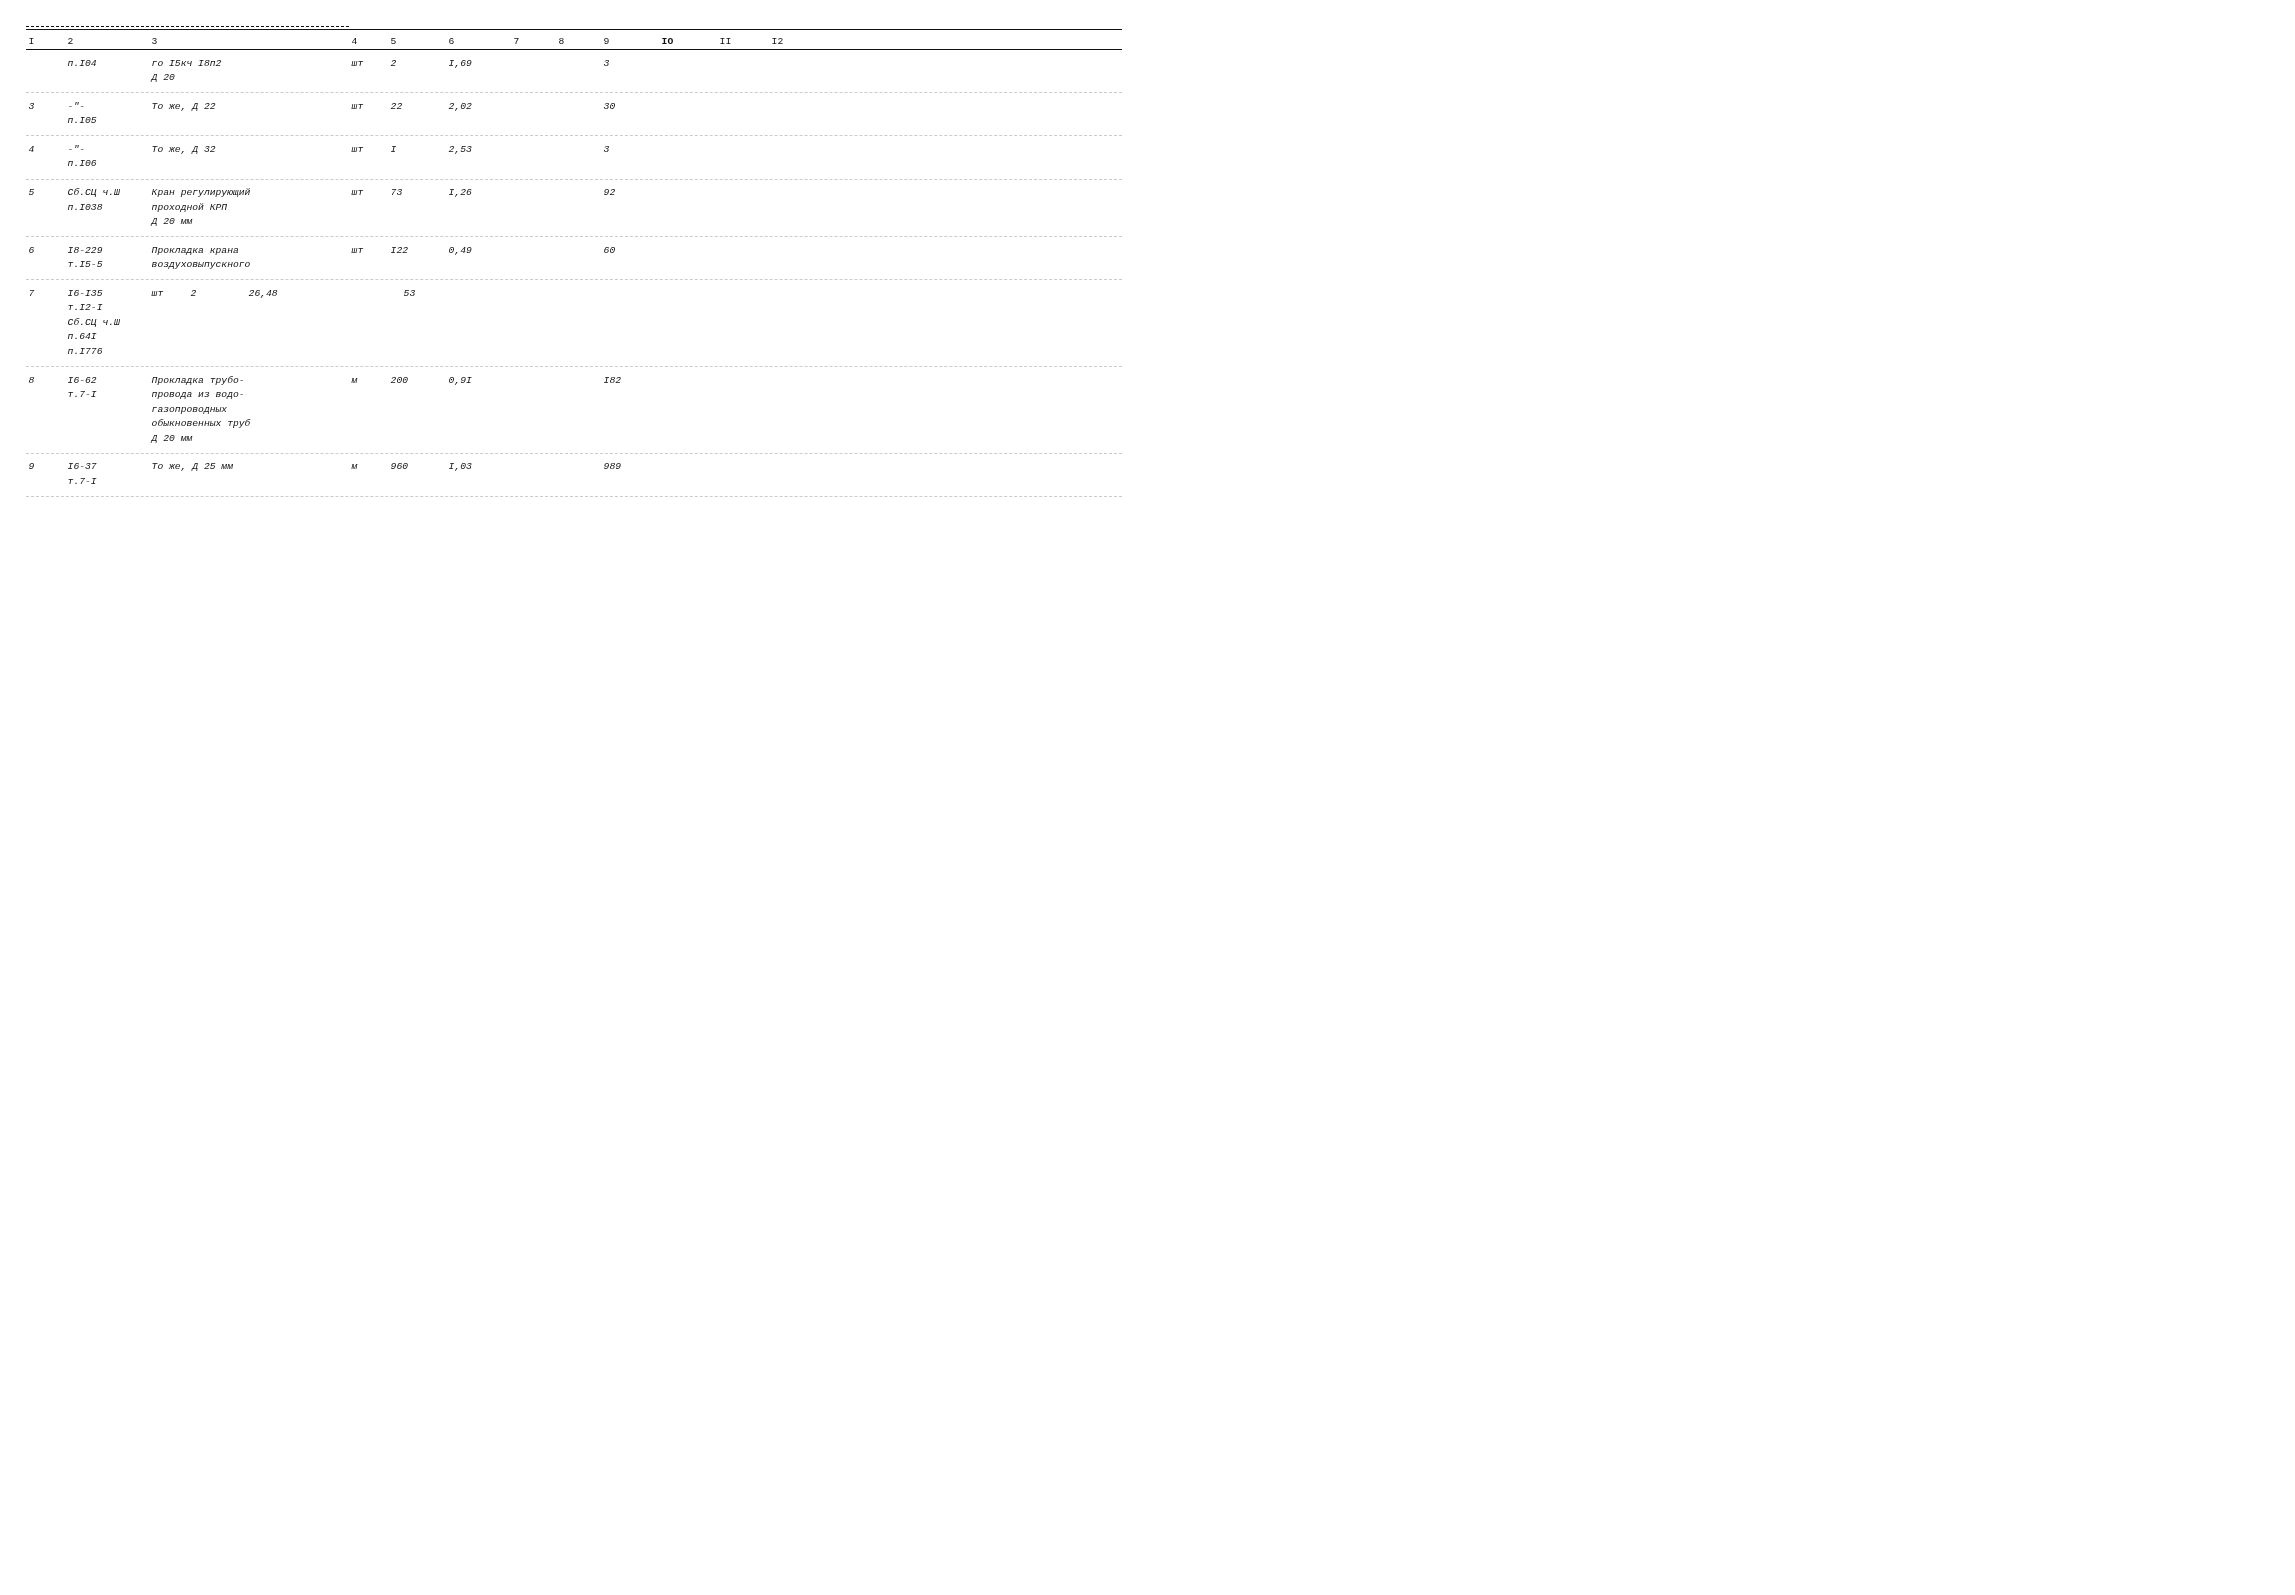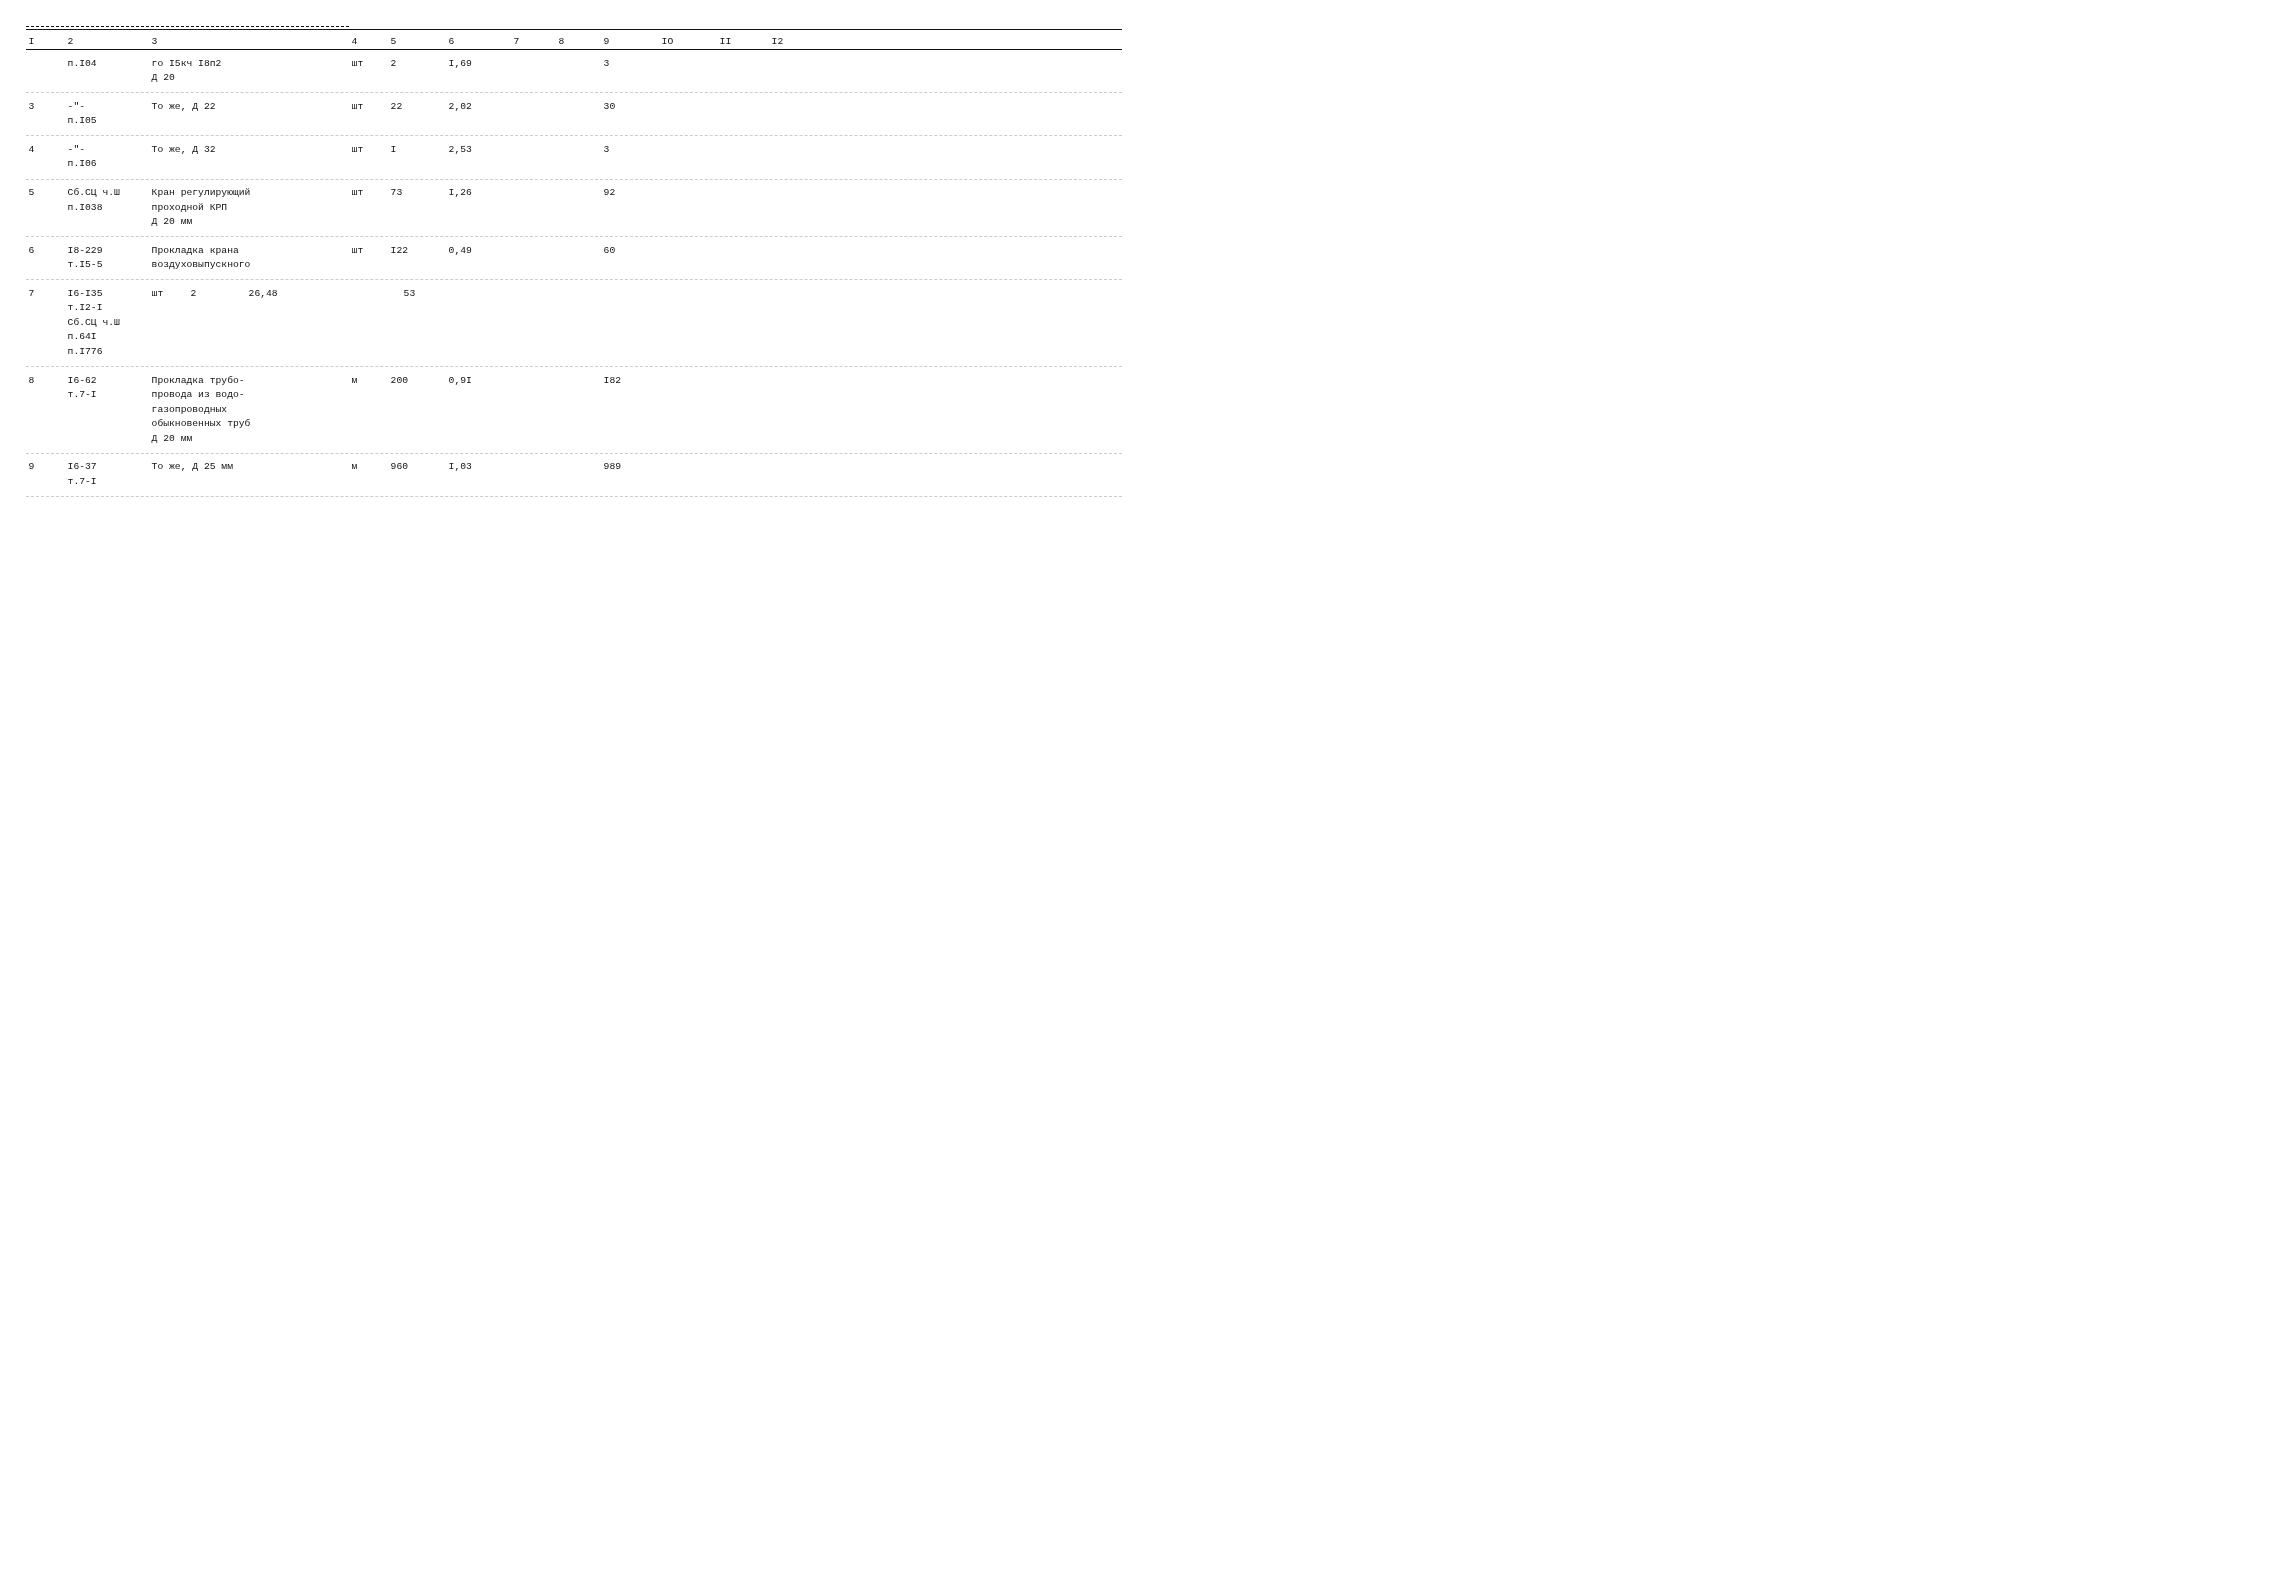--- a/index.html
+++ b/index.html
@@ -42,20 +42,21 @@
     }
     .col-nums-row {
       display: flex;
       align-items: center;
       border-bottom: 1px solid #111;
       padding: 2.6px 0;
       font-size: 9.7px;
     }
     .table-area {
       width: 100%;
+      font-style: italic;
     }
     .data-row {
       display: flex;
       align-items: flex-start;
       border-bottom: 0.6px dashed #ccc;
       padding: 6.5px 0;
       min-height: 39px;
     }
     .col {
       flex-shrink: 0;
@@ -64,21 +65,21 @@
     
     .c1  { width: 39px; }   
     .c2  { width: 84px; }  
     .c3  { width: 200px; }  
     .c4  { width: 39px; }   
     .c5  { width: 58px; }   
     .c6  { width: 65px; }  
     .c7  { width: 45px; }   
     .c8  { width: 45px; }   
     .c9  { width: 58px; }   
-    .c10 { width: 58px; }   
+    .c10 { width: 58px; font-weight: bold; }   
     .c11 { width: 52px; }   
     .c12 { width: 52px; }   
     .multi-line { line-height: 1.5; white-space: pre-line; }
     .header-block {
       display: flex;
       flex-direction: column;
     }
   </style>
 </head>
 <body>

